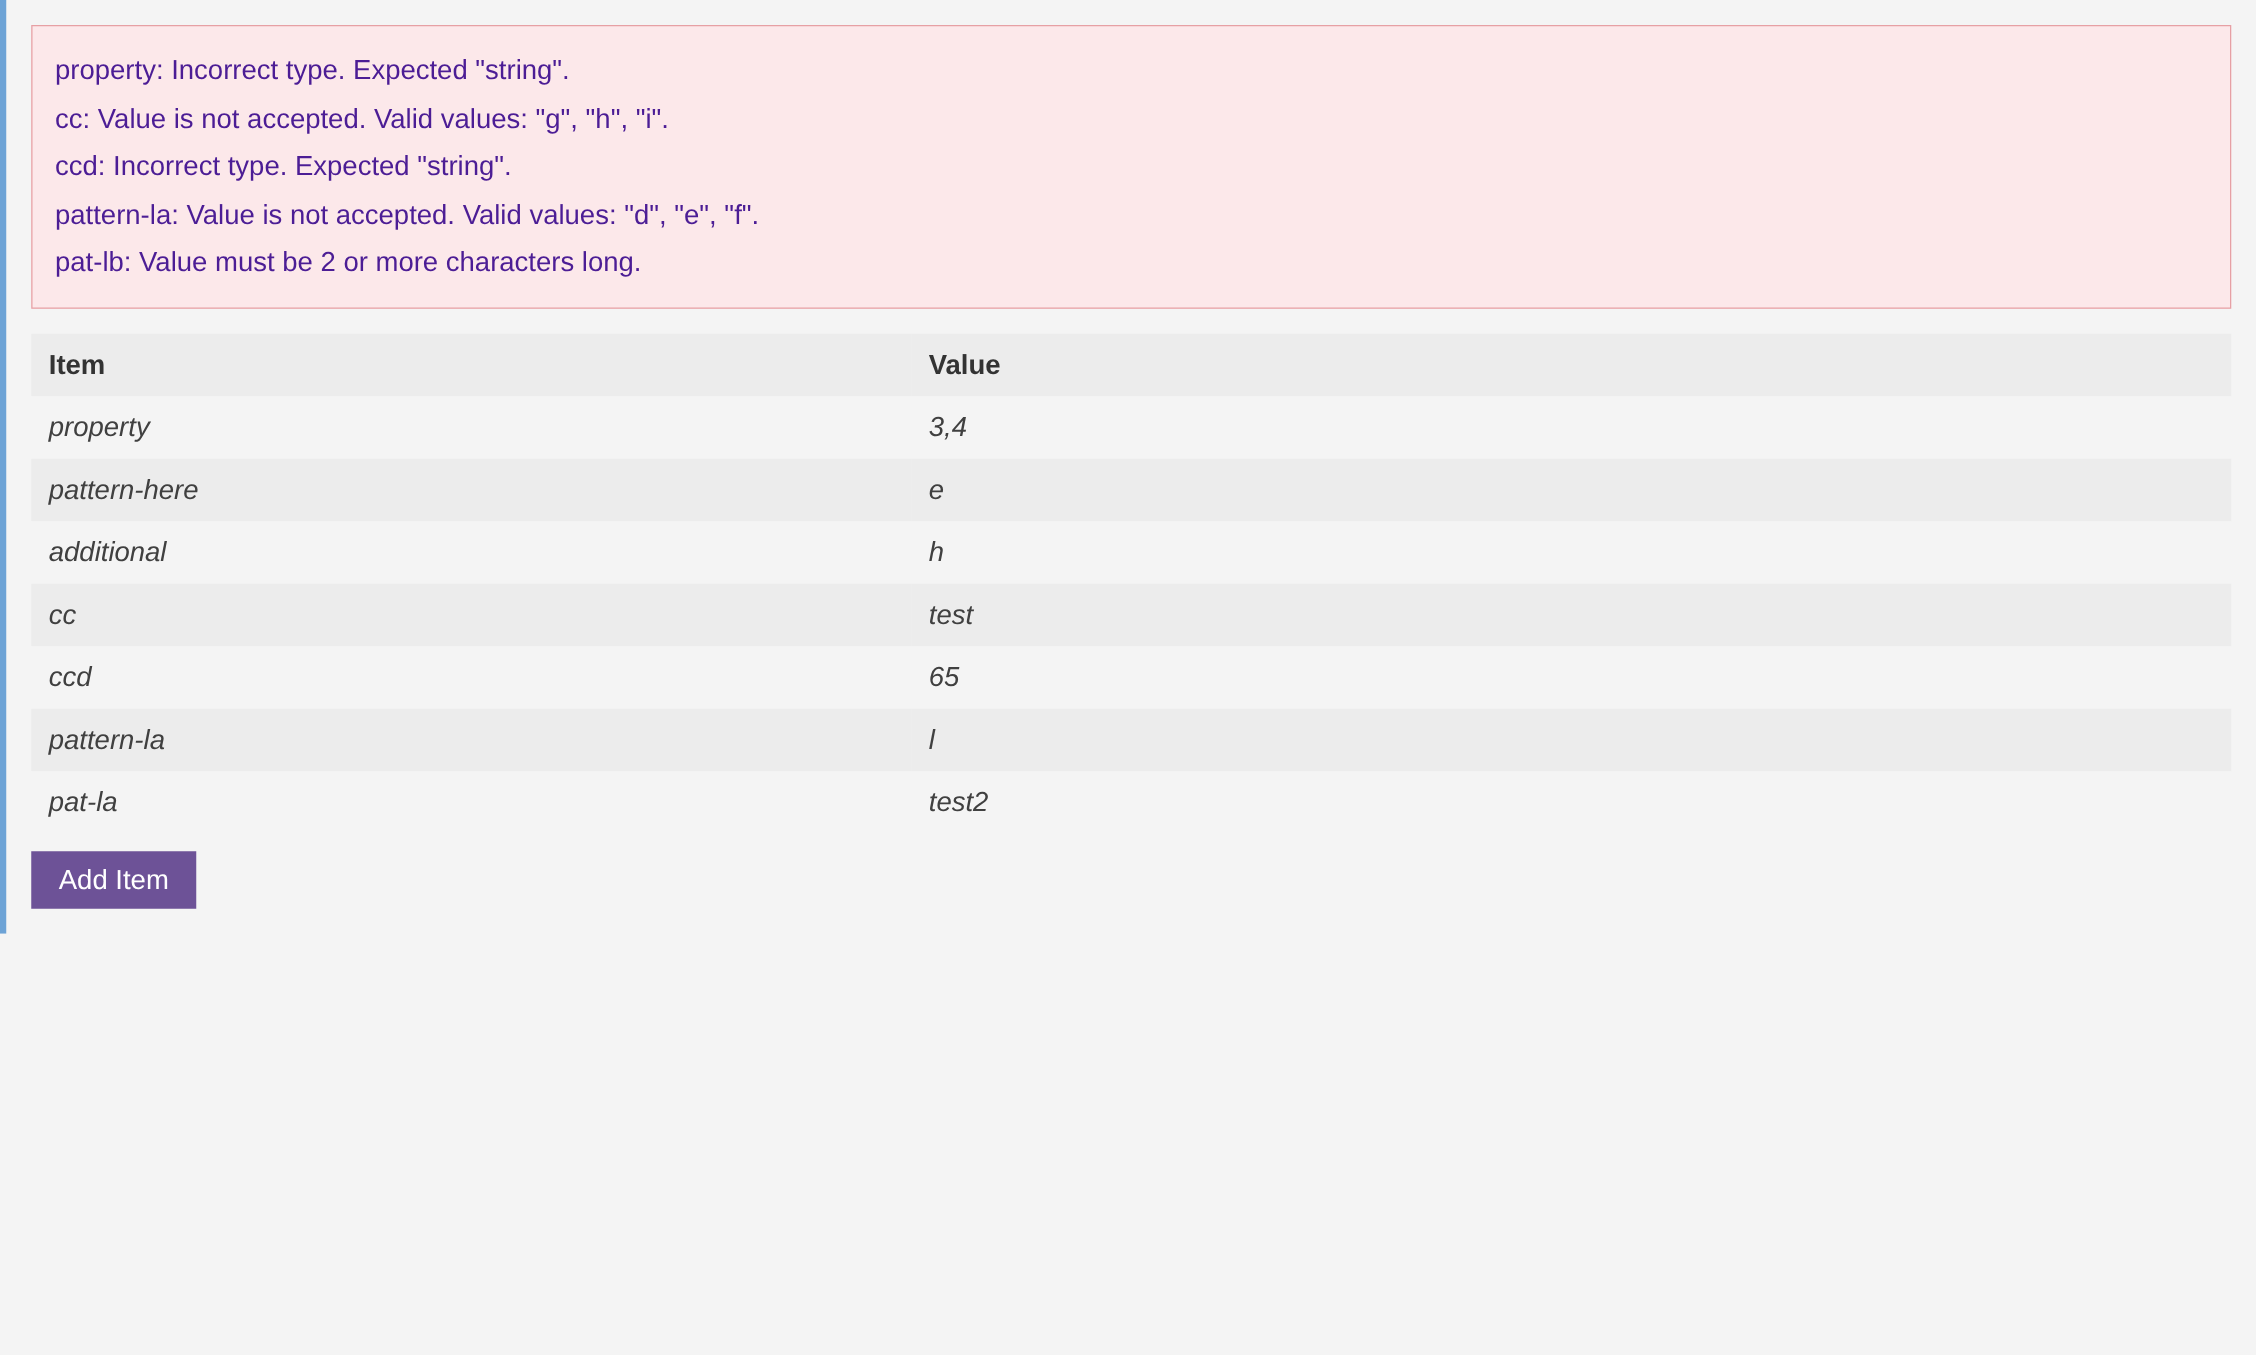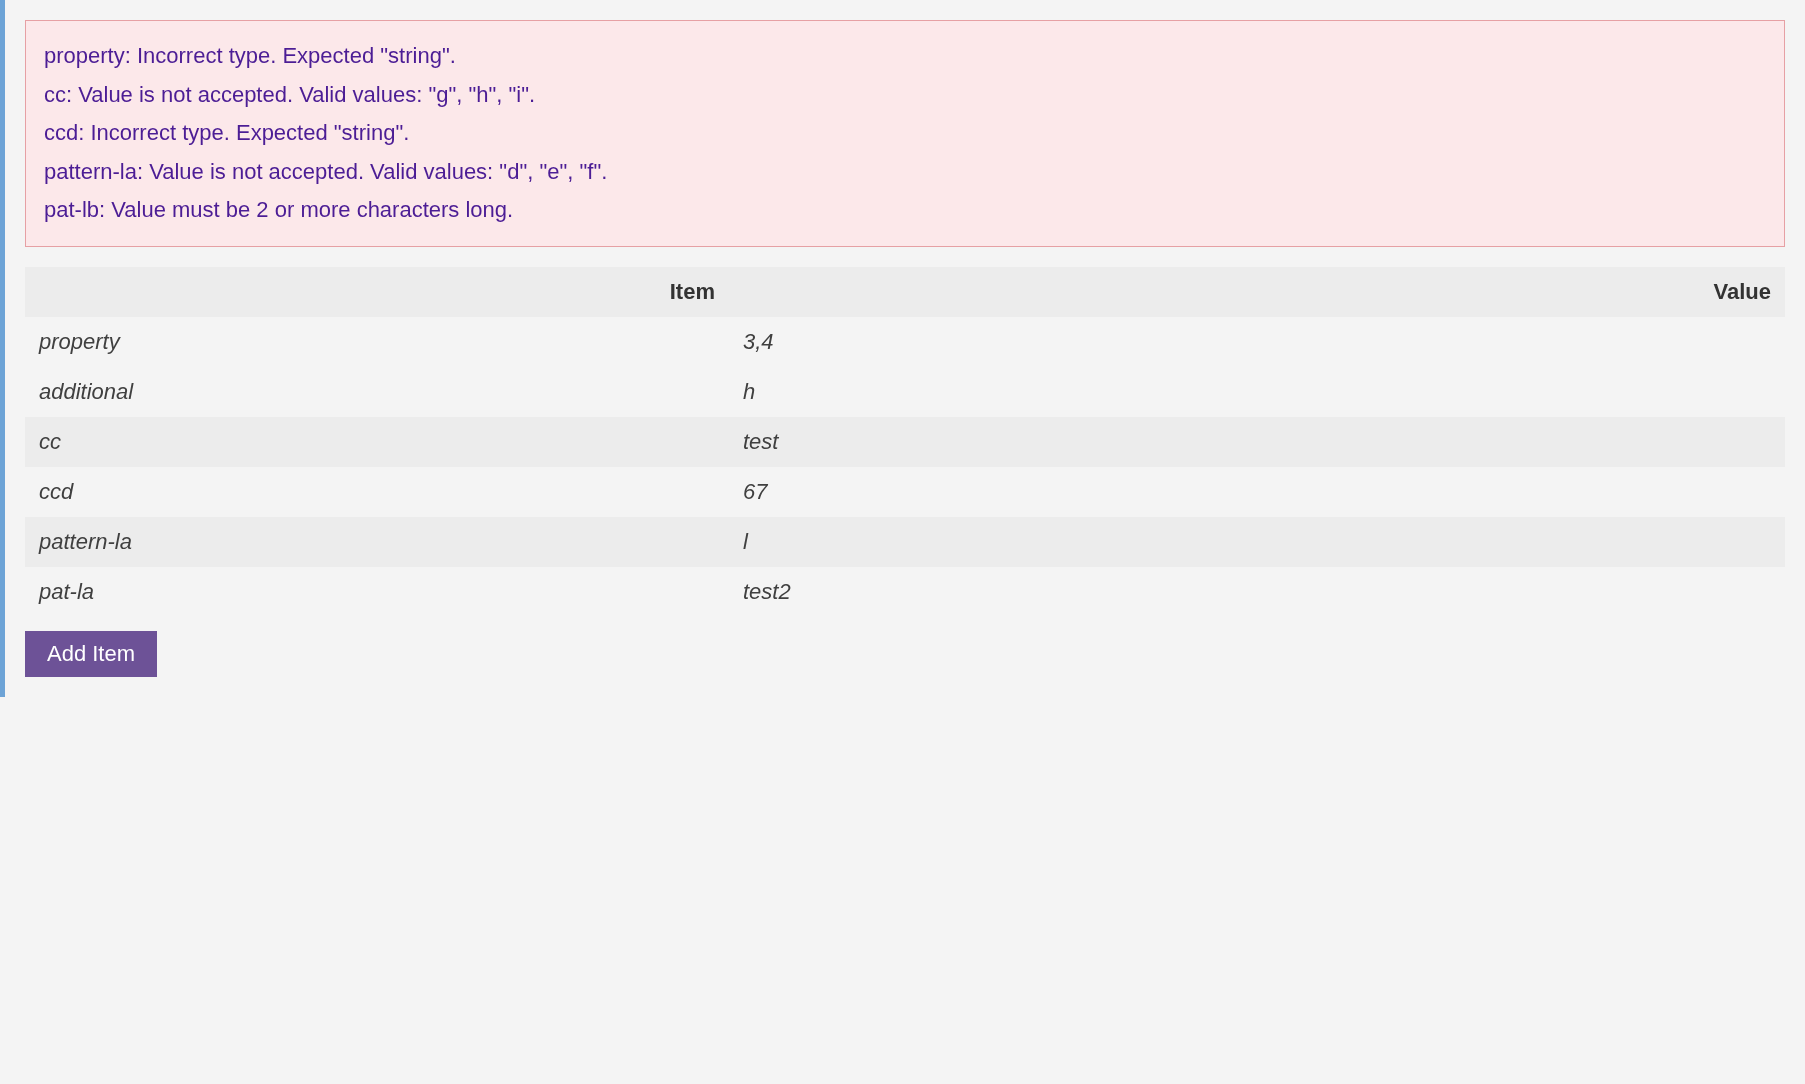--- a/index.html
+++ b/index.html
@@ -37,21 +37,21 @@
     }
 
     table.kv-table {
       width: 100%;
       border-collapse: collapse;
       table-layout: fixed;
       font-size: 22px;
     }
 
     table.kv-table th {
-      text-align: right;
+      text-align: left;
       font-weight: 600;
       background: #ececec;
       padding: 12px 14px;
       color: #333;
     }
 
     table.kv-table td {
       padding: 12px 14px;
       color: #404040;
       font-style: italic;
@@ -105,31 +105,35 @@
       <tr>
         <th>Item</th>
         <th>Value</th>
       </tr>
     </thead>
     <tbody>
       <tr class="row-even">
         <td>property</td>
         <td>3,4</td>
       </tr>
+      <tr class="row-odd">
+        <td>pattern-here</td>
+        <td>e</td>
+      </tr>
       <tr class="row-even">
         <td>additional</td>
         <td>h</td>
       </tr>
       <tr class="row-odd">
         <td>cc</td>
         <td>test</td>
       </tr>
       <tr class="row-even">
         <td>ccd</td>
-        <td>67</td>
+        <td>65</td>
       </tr>
       <tr class="row-odd">
         <td>pattern-la</td>
         <td>l</td>
       </tr>
       <tr class="row-even">
         <td>pat-la</td>
         <td>test2</td>
       </tr>
     </tbody>

